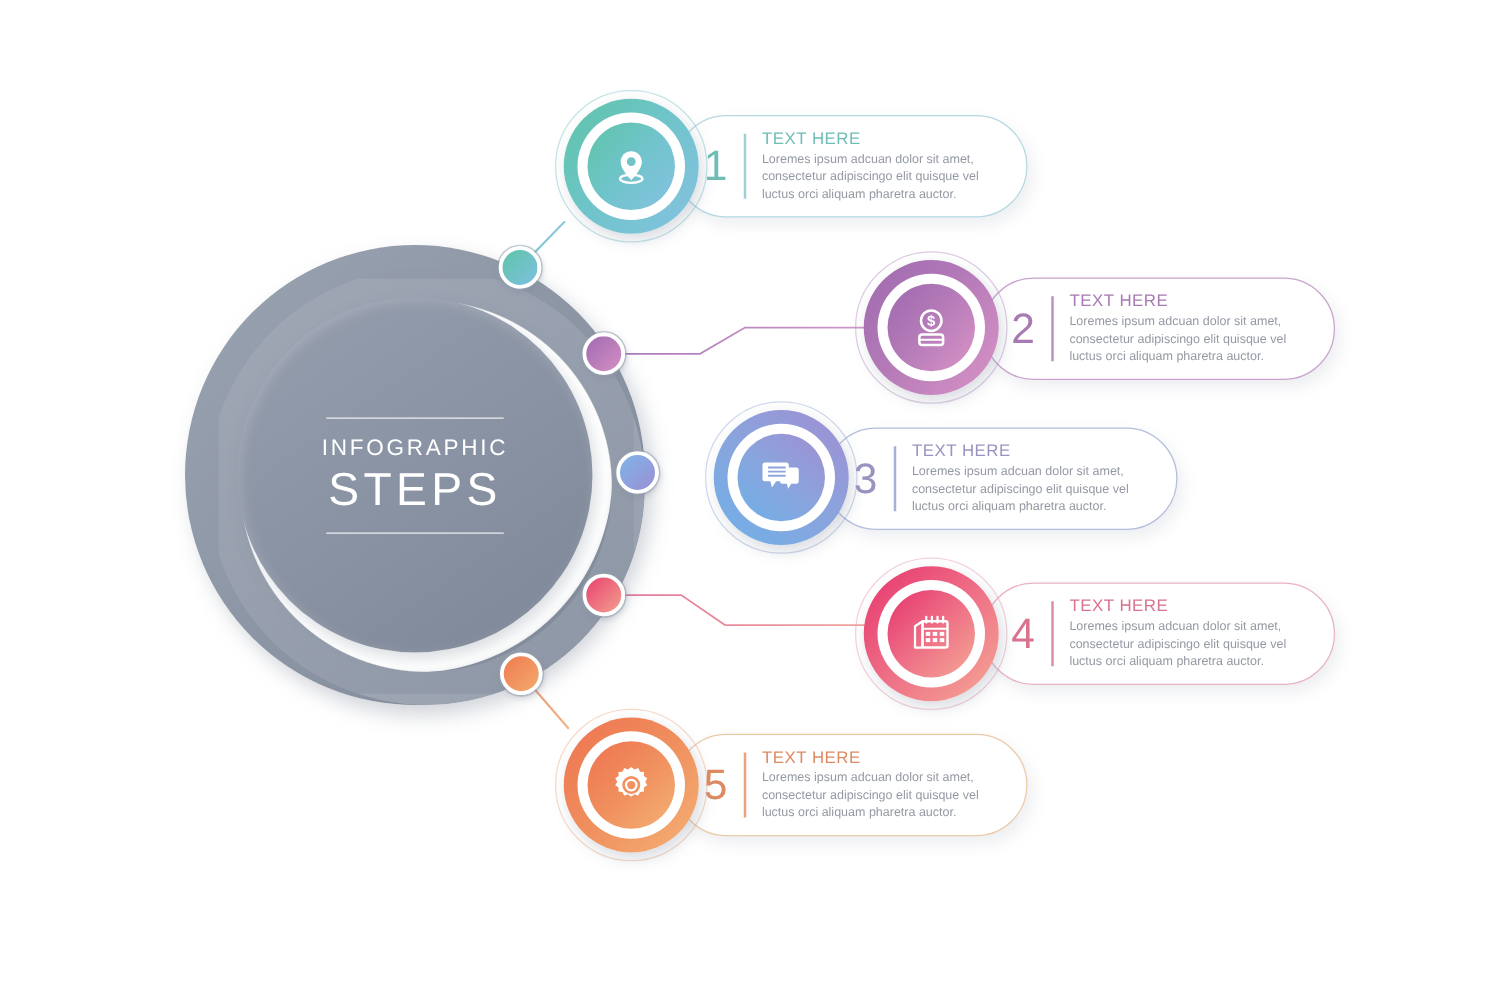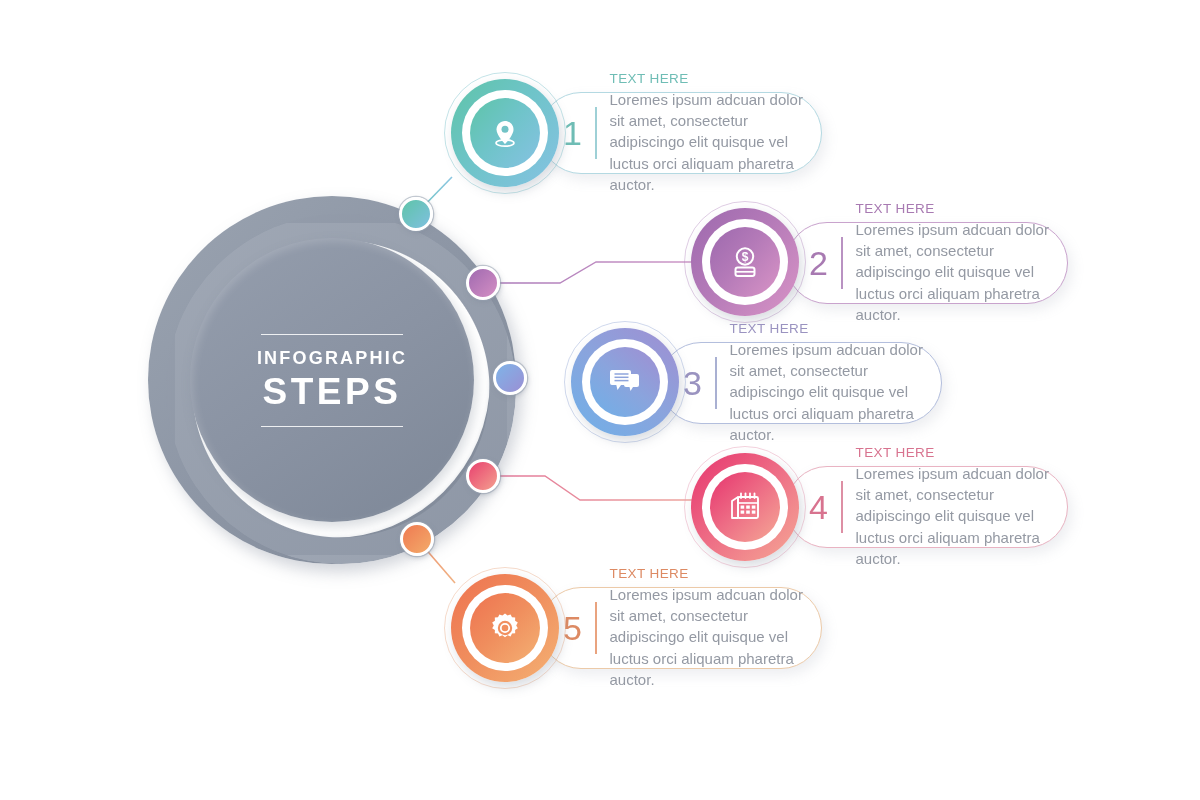--- a/index.html
+++ b/index.html
@@ -75,28 +75,28 @@
   .hub-rule {
     width: 142px;
     height: 1px;
     background: rgba(255,255,255,0.85);
   }
   .hub-kicker {
     color: #ffffff;
     font-size: 18px;
     letter-spacing: 2.2px;
     margin: 13px 0 2px 0;
-    font-weight: 700;
+    font-weight: 400;
   }
   .hub-title {
     color: #ffffff;
     font-size: 37px;
     letter-spacing: 3.5px;
     margin: 0 0 13px 0;
-    font-weight: 700;
+    font-weight: 400;
   }
 
   
   .connectors {
     position: absolute;
     left: 0; top: 0;
     width: 1200px; height: 800px;
     pointer-events: none;
   }
 
@@ -147,21 +147,21 @@
   .step-text {
     flex: 1 1 auto;
   }
   .step-heading {
     font-size: 13.5px;
     letter-spacing: 0.4px;
     margin: 0 0 3px 0;
     font-weight: 400;
   }
   .step-body {
-    font-size: 15px;
+    font-size: 10px;
     line-height: 1.42;
     color: #9499a3;
     margin: 0;
     max-width: 220px;
   }
 
   
   .step-badge {
     position: absolute;
     width: 108px;

